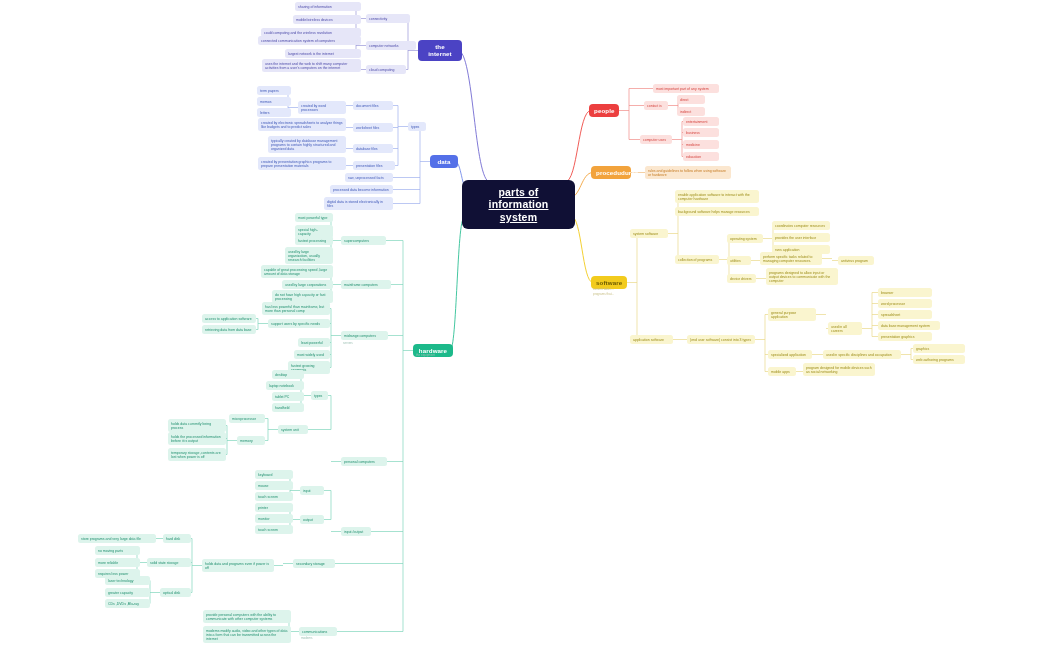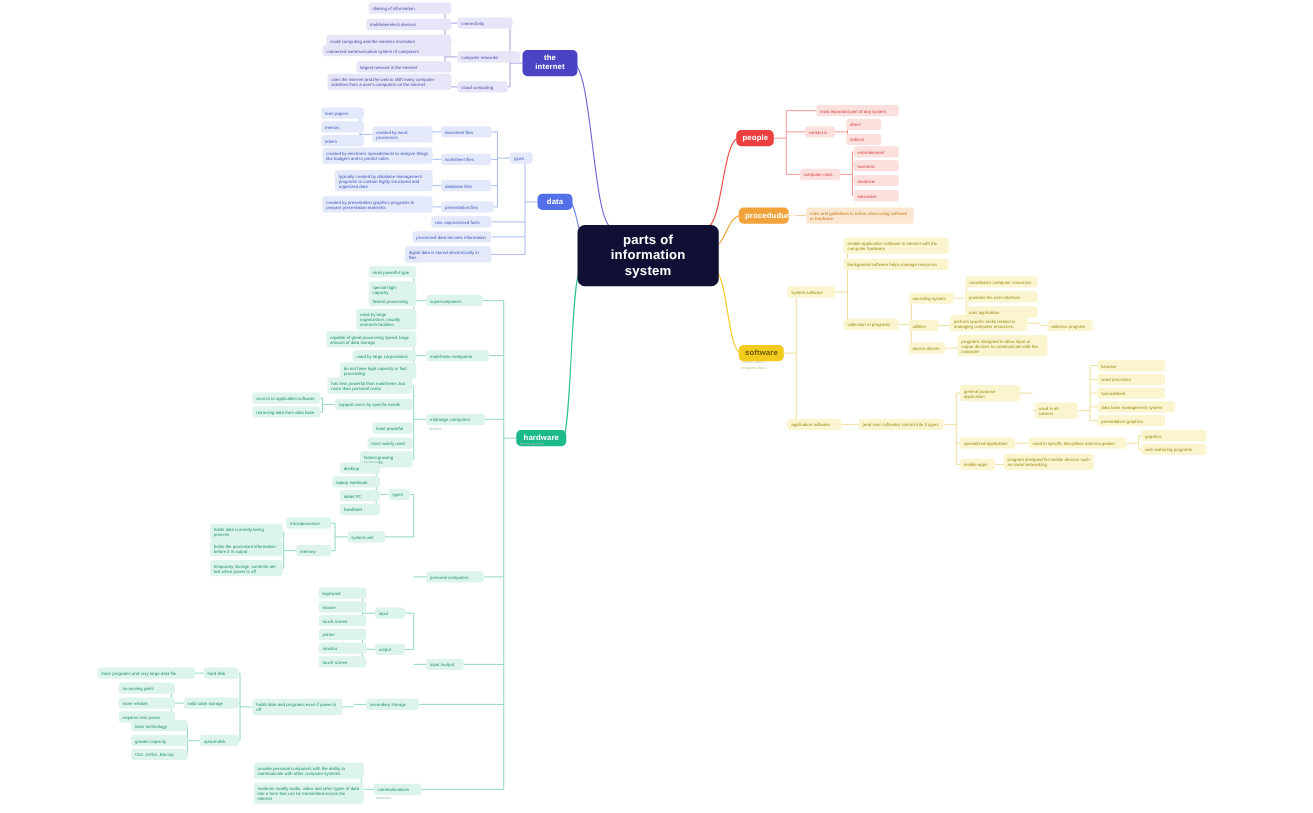--- a/index.html
+++ b/index.html
@@ -13,21 +13,21 @@
   svg.links{position:absolute;left:0;top:0;width:1050px;height:650px;pointer-events:none;}
 
   .node{position:absolute;box-sizing:border-box;border-radius:3px;
         display:flex;align-items:center;line-height:1.18;}
   .node span{display:block;width:100%;}
 
   
   .root{
     background:#101035;color:#ffffff;border-radius:6px;
     font-size:10.5px;font-weight:600;text-align:center;
-    justify-content:center;padding:6px 20px;letter-spacing:.2px;
+    justify-content:center;padding:6px 20px;letter-spacing:.2px;text-decoration:underline;
   }
 
   
   .chip{color:#fff;font-size:6.2px;font-weight:700;border-radius:4px;
         padding:3px 5px;justify-content:center;text-align:center;letter-spacing:.1px;}
   .chip-internet{background:#4b43c4;}
   .chip-data{background:#5470e8;}
   .chip-hardware{background:#1cb98a;}
   .chip-people{background:#ec3f3f;}
   .chip-proc{background:#f2a33c;}

